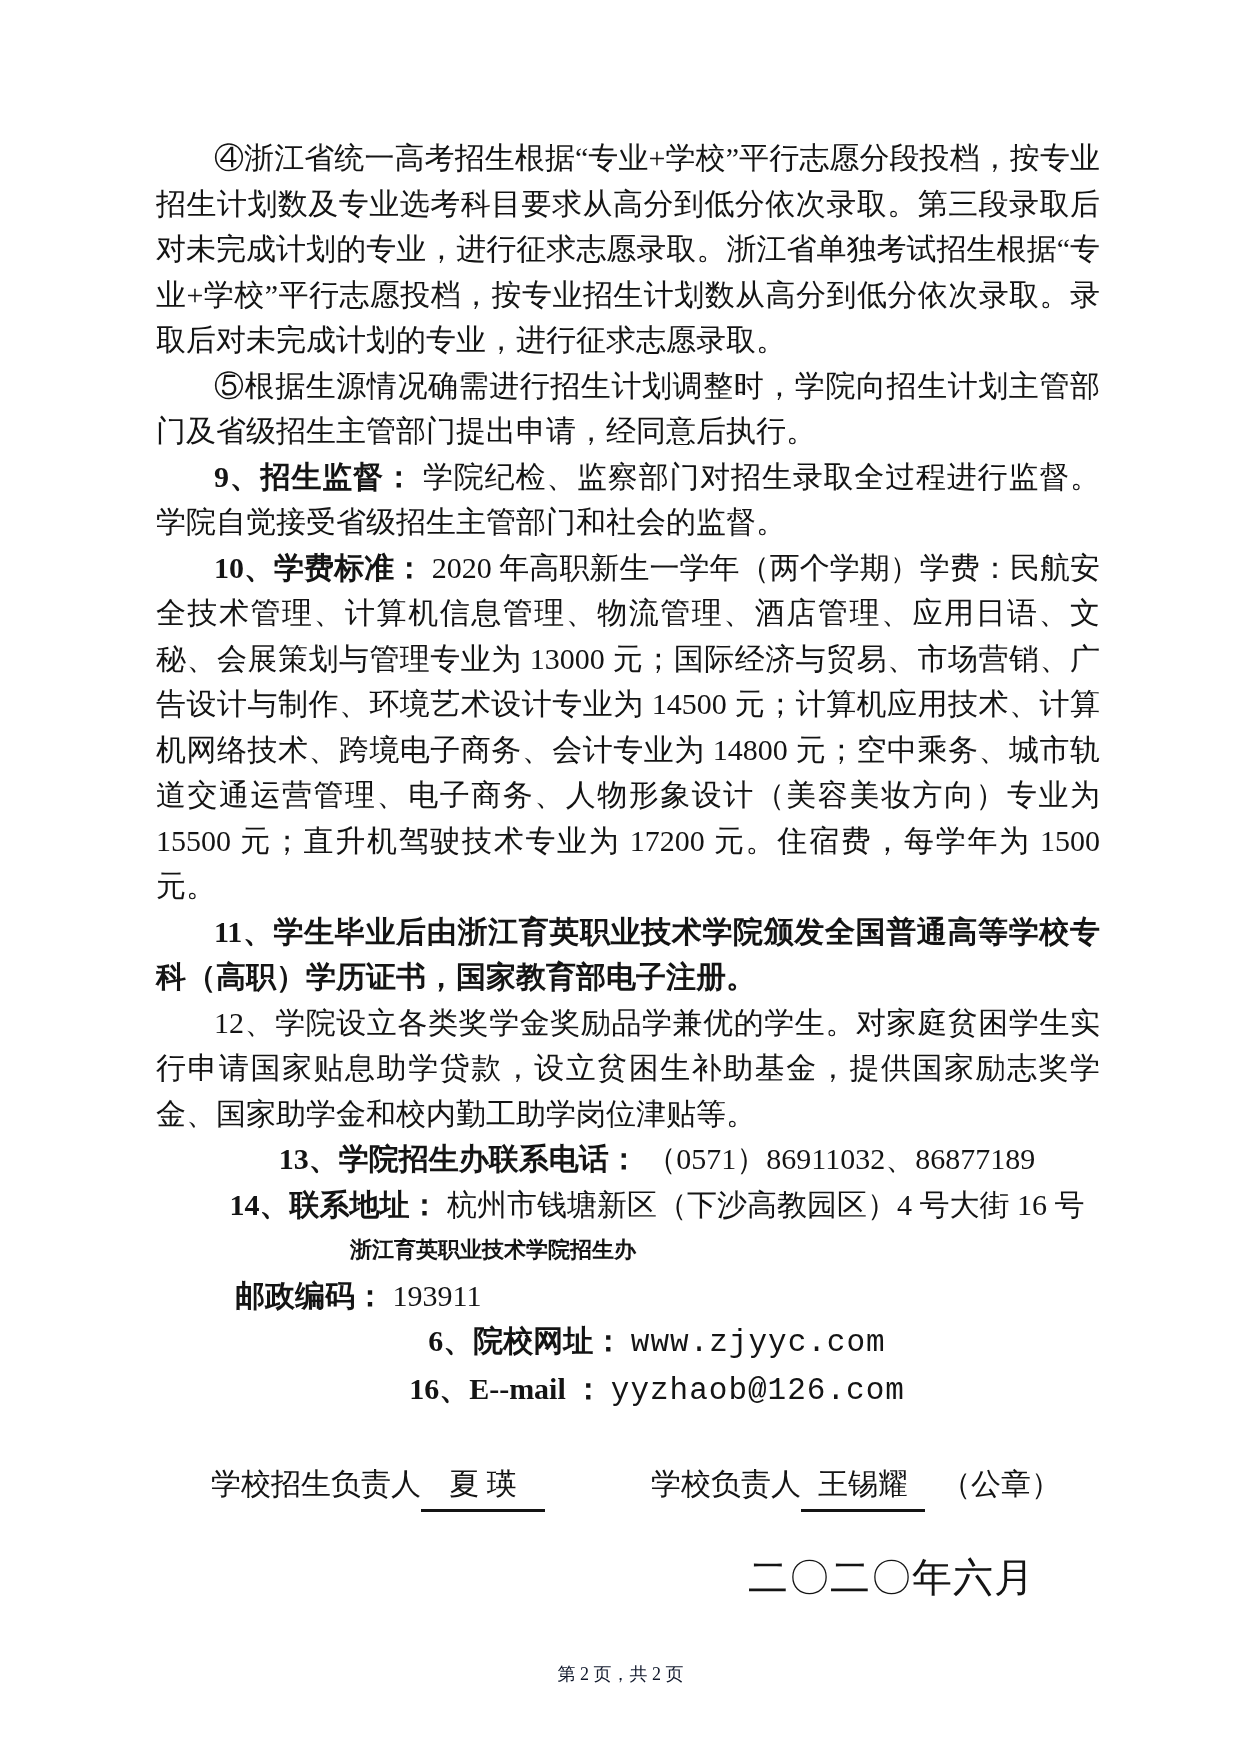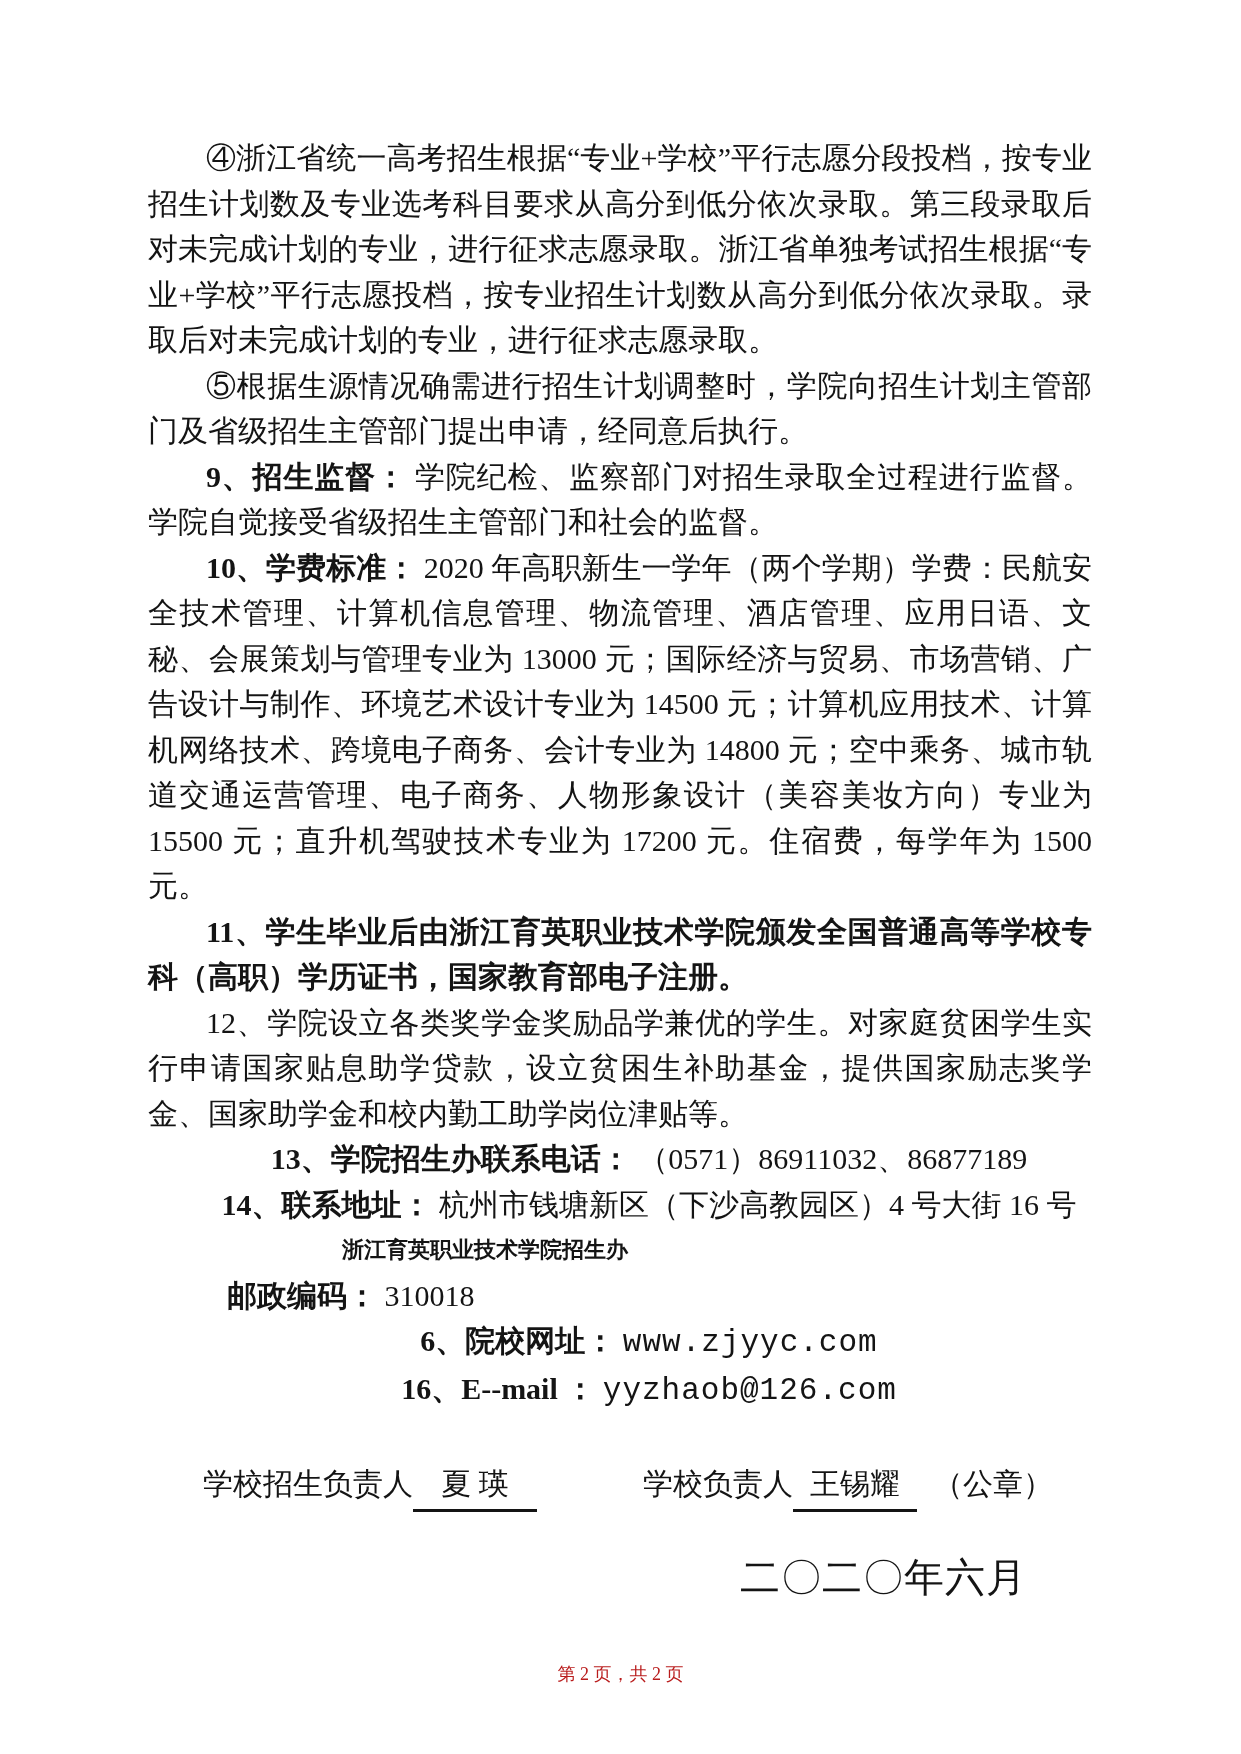--- a/index.html
+++ b/index.html
@@ -6,21 +6,21 @@
   .page{
     position:relative;
     width:1241px;height:1754px;
     background:#ffffff;
     color:#141414;
     font-family:"Liberation Serif","DejaVu Serif",serif;
     overflow:hidden;
   }
   .content{
     position:absolute;
-    left:148px;top:135px;
+    left:156px;top:135px;
     width:944px;
   }
   p.body{
     margin:0;
     font-size:30px;
     line-height:45.5px;
     text-align:justify;
     text-justify:inter-ideograph;
     text-indent:58px;
   }
@@ -73,21 +73,21 @@
     letter-spacing:1px;
     white-space:nowrap;
   }
   .footer{
     position:absolute;
     left:0;top:1662px;
     width:100%;
     text-align:center;
     font-size:18px;
     line-height:24px;
-    color:#b91c1c;
+    color:#0f172a;
   }
 </style>
 </head>
 <body>
 
 <div class="page">
   <div class="content">
 
     <p class="body">
       <span>④浙江省统一高考招生根据“专业+学校”平行志愿分段投档，按专业招生计划数及专业选考科目要求从高分到低分依次录取。第三段录取后对未完成计划的专业，进行征求志愿录取。浙江省单独考试招生根据“专业+学校”平行志愿投档，按专业招生计划数从高分到低分依次录取。录取后对未完成计划的专业，进行征求志愿录取。</span>
@@ -124,21 +124,21 @@
       <span class="bold">14、联系地址：</span>
       <span>杭州市钱塘新区（下沙高教园区）4 号大街 16 号</span>
     </p>
 
     <div class="cont-line">
       <span>浙江育英职业技术学院招生办</span>
     </div>
 
     <div class="postal-line">
       <span class="bold">邮政编码：</span>
-      <span>310018</span>
+      <span>193911</span>
     </div>
 
     <p class="body nowrap">
       <span class="bold">6、院校网址：</span>
       <span class="mono">www.zjyyc.com</span>
     </p>
 
     <p class="body nowrap">
       <span class="bold">16、E--mail ：</span>
       <span class="mono">yyzhaob@126.com</span>

